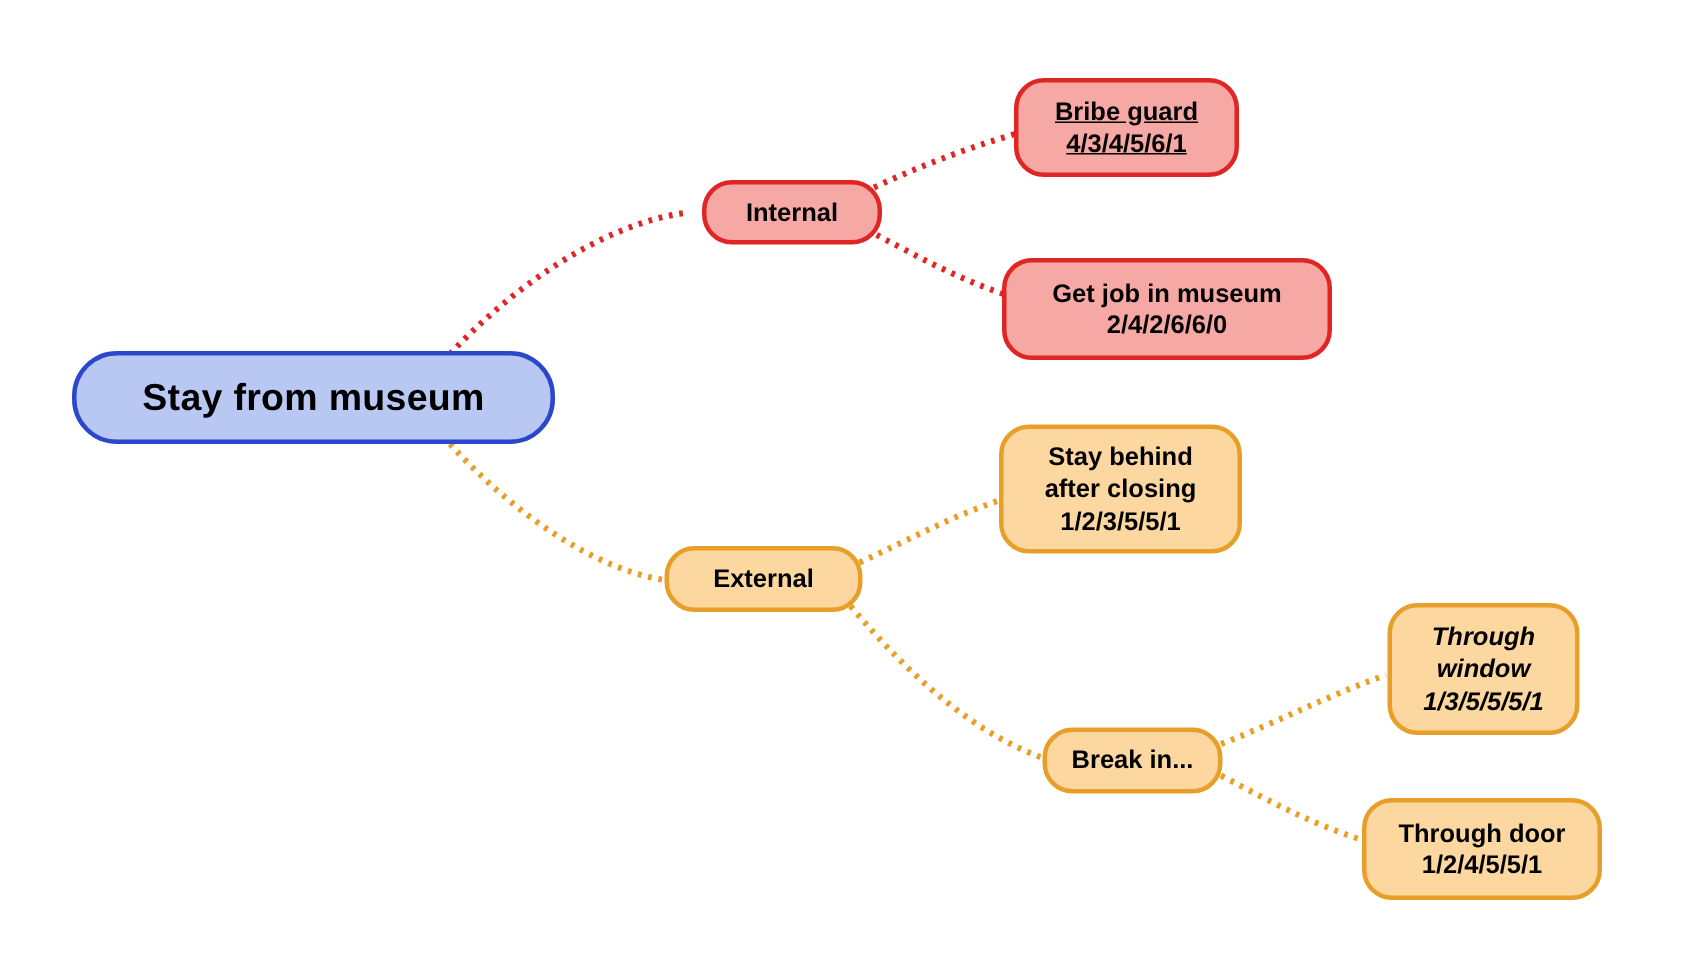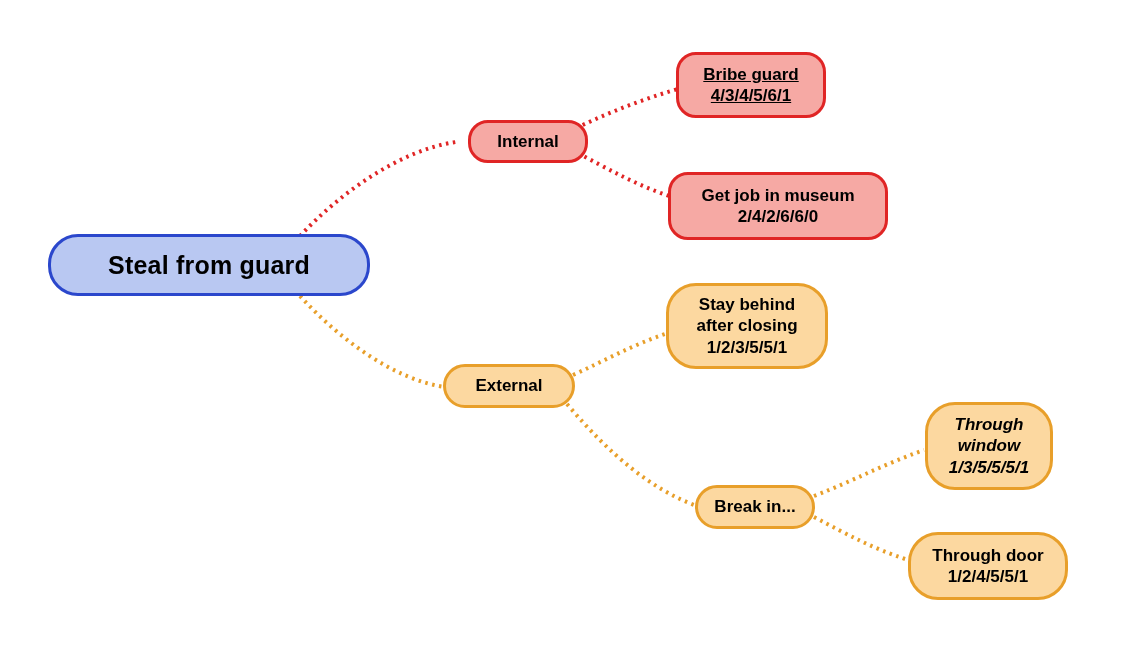--- a/index.html
+++ b/index.html
@@ -44,21 +44,21 @@
   .node-red {
     background: var(--internal-fill, #f6a9a4);
     border: 3px solid var(--internal-border, #e02525);
     border-radius: 20px;
     font-size: 17px;
     line-height: 1.25;
   }
   .node-orange {
     background: var(--external-fill, #fcd8a0);
     border: 3px solid var(--external-border, #e89f2a);
-    border-radius: 30px;
+    border-radius: 20px;
     font-size: 17px;
     line-height: 1.25;
   }
   .node .score {
     font-weight: bold;
   }
   path.link {
     fill: none;
     stroke-width: 4;
     stroke-linecap: butt;
@@ -77,21 +77,21 @@
     <path class="link link-red" d="M 570 131 C 605 114 640 100 678 89"></path>
     <path class="link link-red" d="M 572 150 C 610 170 636 185 672 197"></path>
     <path class="link link-orange" d="M 300 296 C 340 340 395 380 445 387"></path>
     <path class="link link-orange" d="M 573 375 C 606 360 632 345 668 333"></path>
     <path class="link link-orange" d="M 567 404 C 610 455 652 490 697 506"></path>
     <path class="link link-orange" d="M 814 496 C 855 480 882 465 924 450"></path>
     <path class="link link-orange" d="M 814 517 C 850 536 872 548 908 560"></path>
   </svg>
 
   <div class="node node-root" style="left:48px; top:234px; width:322px; height:62px;">
-    <span>Steal from guard</span>
+    <span>Stay from museum</span>
   </div>
 
   <div class="node node-red" style="left:468px; top:120px; width:120px; height:43px;">
     <span>Internal</span>
   </div>
 
   <div class="node node-red" style="left:676px; top:52px; width:150px; height:66px;text-decoration:underline;">
     <span>Bribe guard</span>
     <span class="score">4/3/4/5/6/1</span>
   </div>

